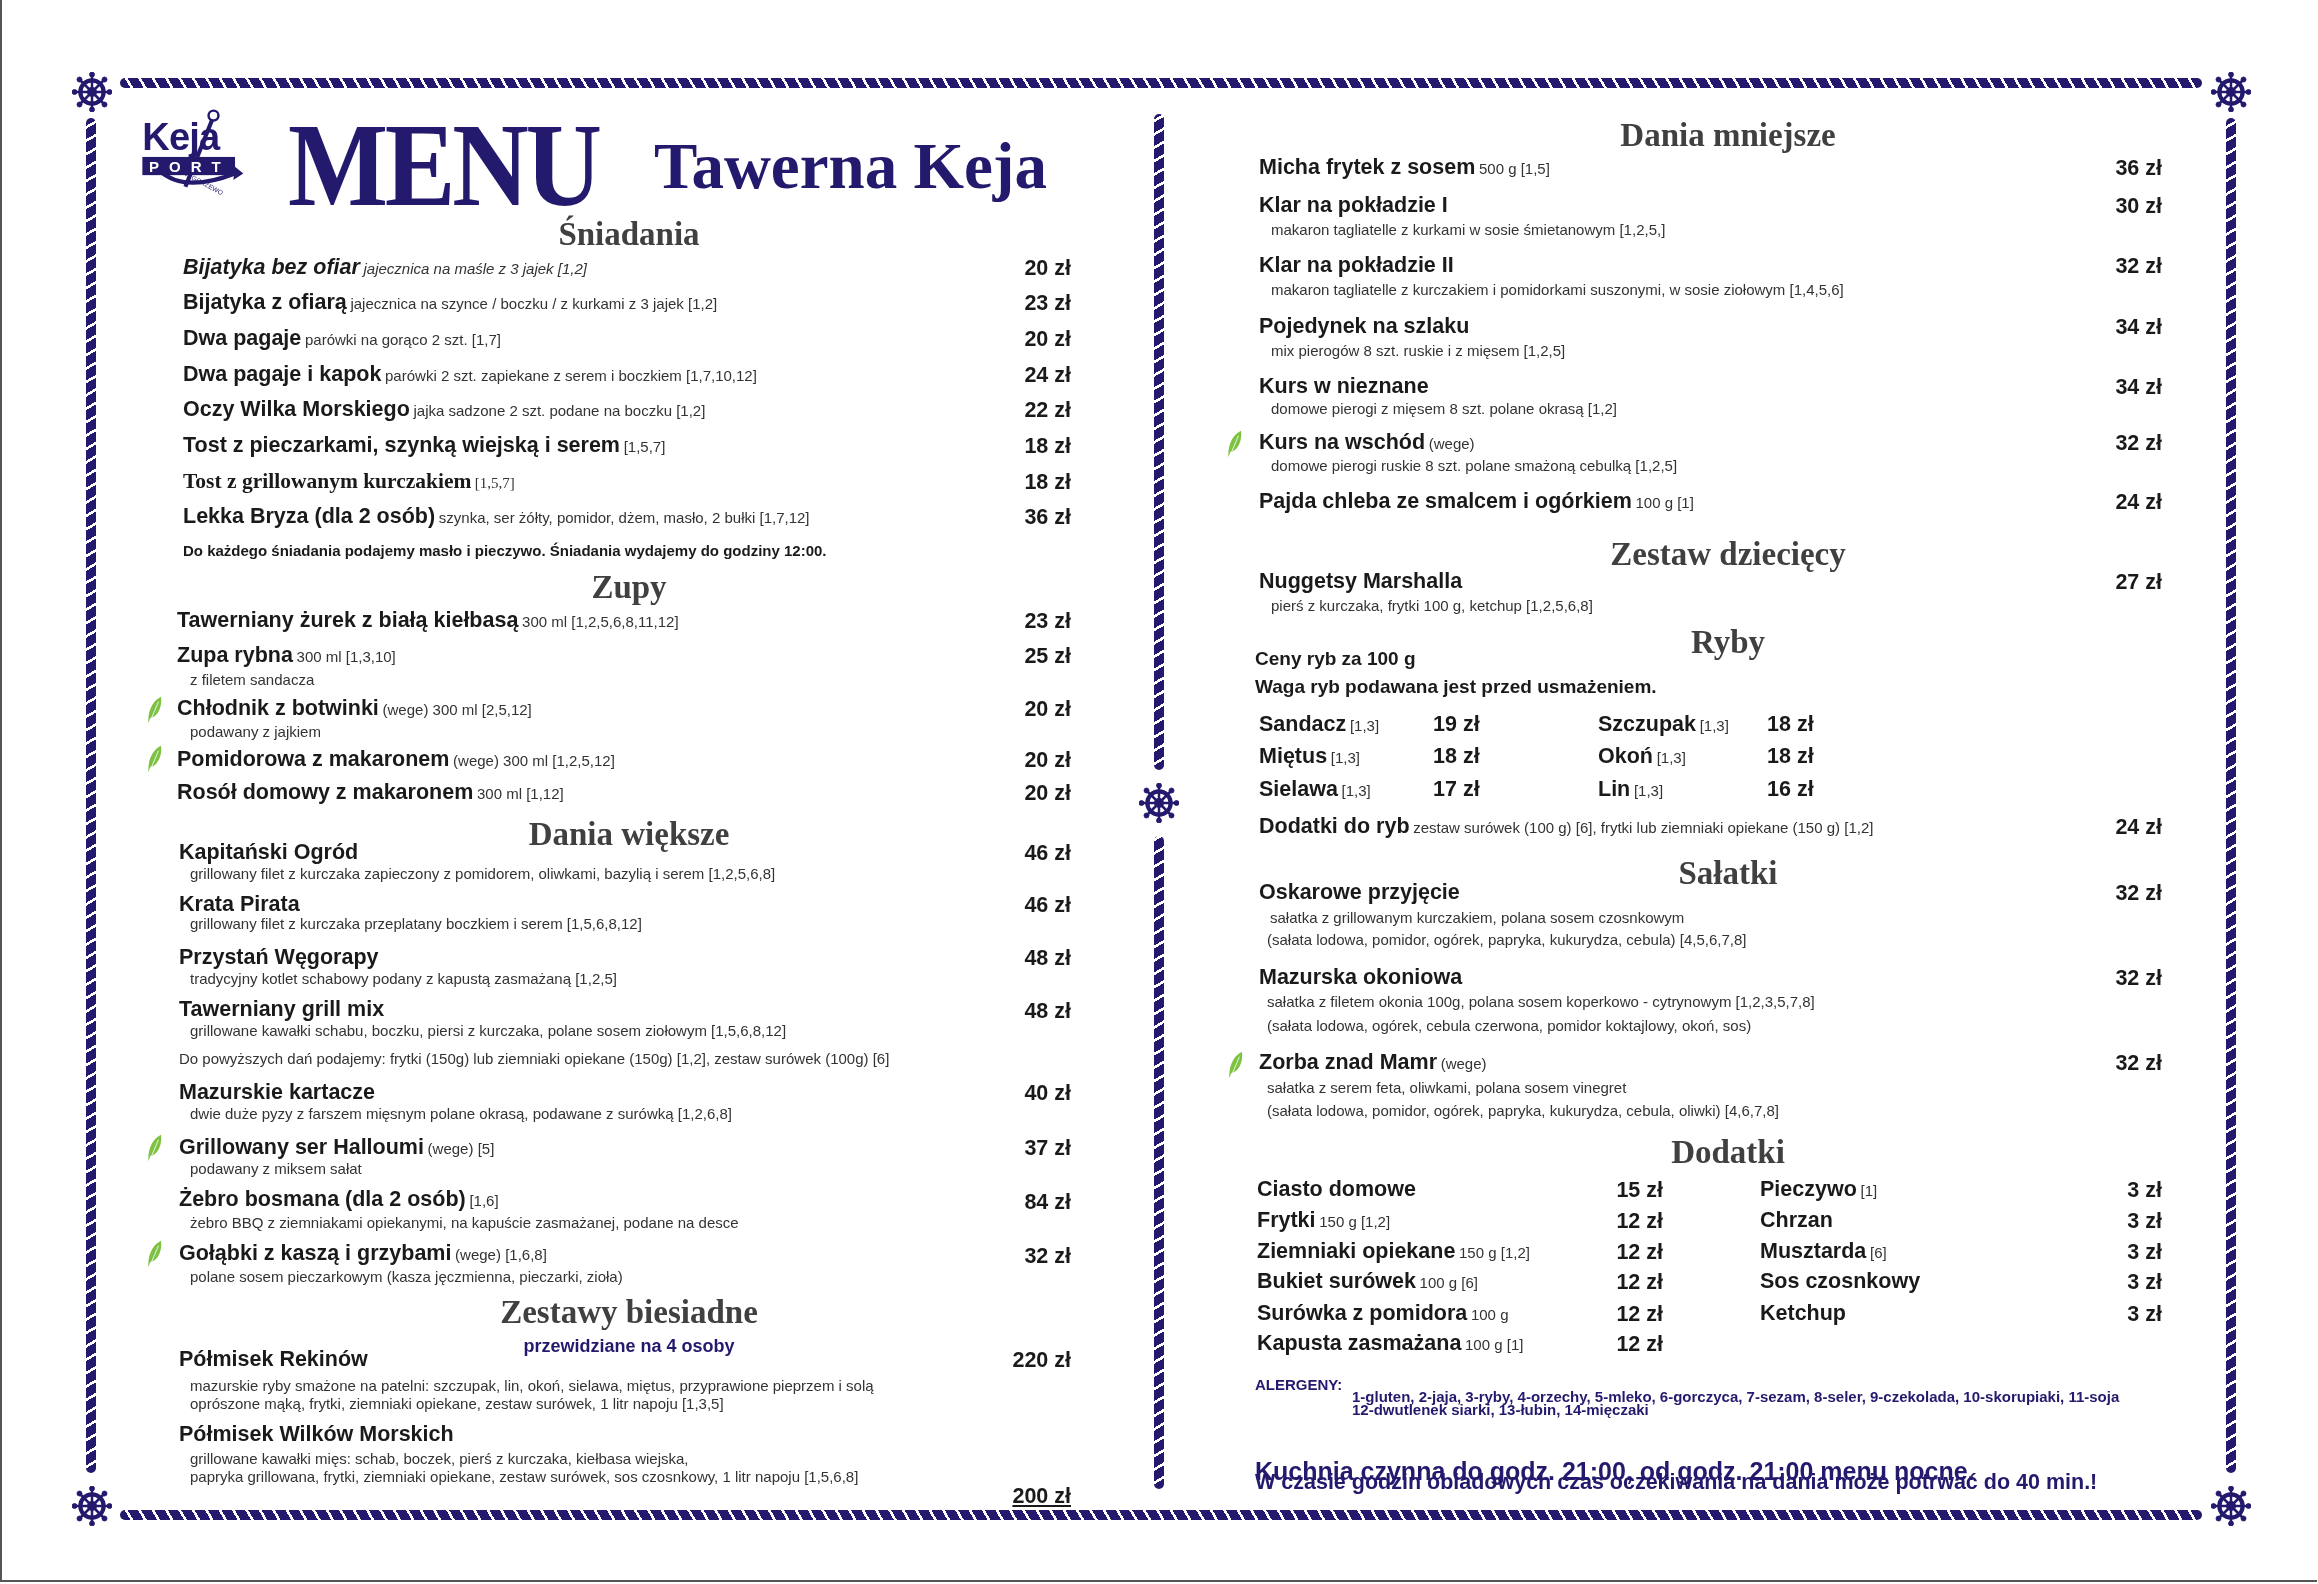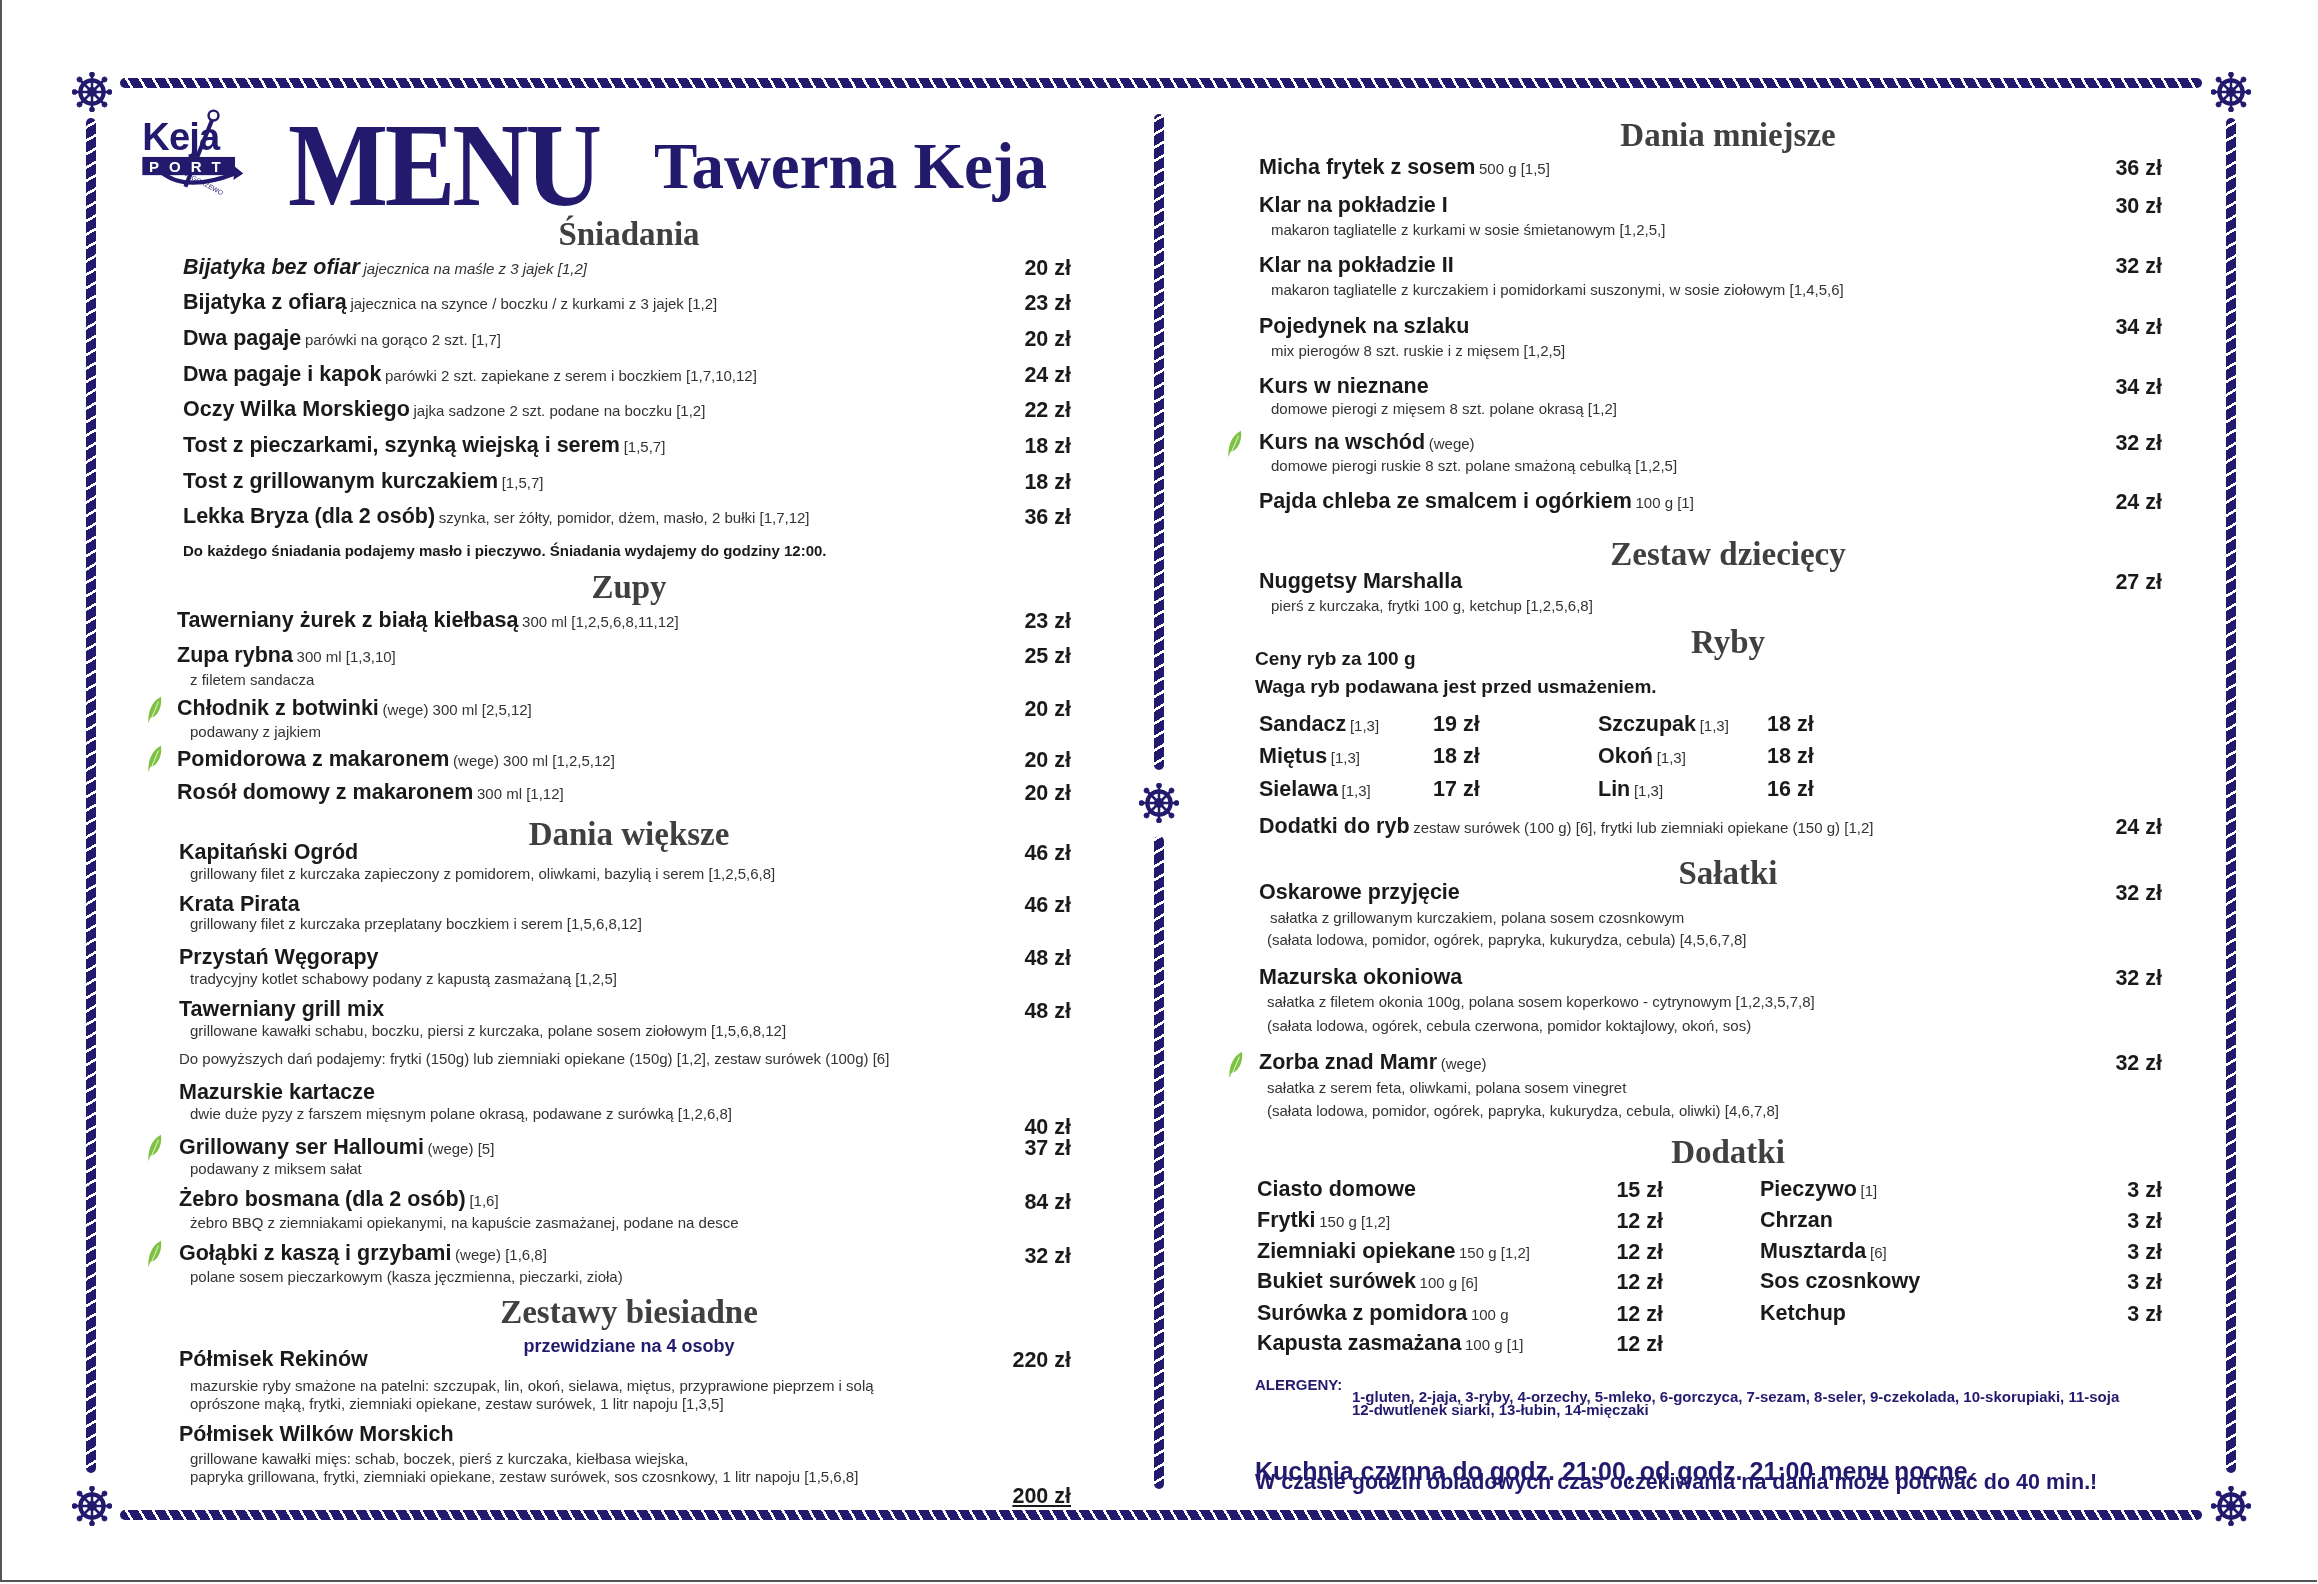--- a/index.html
+++ b/index.html
@@ -169,21 +169,21 @@
 <div class="item" style="left:183px; top:291px;"><span class="nm">Bijatyka z ofiarą</span> <span class="ds">jajecznica na szynce / boczku / z kurkami z 3 jajek [1,2]</span></div>
 <div class="price" style="right:1248px; top:291px;">23 zł</div>
 <div class="item" style="left:183px; top:327px;"><span class="nm">Dwa pagaje</span> <span class="ds">parówki na gorąco 2 szt. [1,7]</span></div>
 <div class="price" style="right:1248px; top:327px;">20 zł</div>
 <div class="item" style="left:183px; top:363px;"><span class="nm">Dwa pagaje i kapok</span> <span class="ds">parówki 2 szt. zapiekane z serem i boczkiem [1,7,10,12]</span></div>
 <div class="price" style="right:1248px; top:363px;">24 zł</div>
 <div class="item" style="left:183px; top:398px;"><span class="nm">Oczy Wilka Morskiego</span> <span class="ds">jajka sadzone 2 szt. podane na boczku [1,2]</span></div>
 <div class="price" style="right:1248px; top:398px;">22 zł</div>
 <div class="item" style="left:183px; top:434px;"><span class="nm">Tost z pieczarkami, szynką wiejską i serem</span> <span class="ds">[1,5,7]</span></div>
 <div class="price" style="right:1248px; top:434px;">18 zł</div>
-<div class="item" style="left:183px; top:470px;"><span class="nm">Tost z grillowanym kurczakiem</span> <span class="ds">[1,5,7]</span></div>
+<div class="item" style="left:183px; top:470px;font-family:Liberation Serif, serif;"><span class="nm">Tost z grillowanym kurczakiem</span> <span class="ds">[1,5,7]</span></div>
 <div class="price" style="right:1248px; top:470px;">18 zł</div>
 <div class="item" style="left:183px; top:505px;"><span class="nm">Lekka Bryza (dla 2 osób)</span> <span class="ds">szynka, ser żółty, pomidor, dżem, masło, 2 bułki [1,7,12]</span></div>
 <div class="price" style="right:1248px; top:505px;">36 zł</div>
 <div class="note" style="left:183px; top:542px;">Do każdego śniadania podajemy masło i pieczywo. Śniadania wydajemy do godziny 12:00.</div>
 
 <div class="sec-h" style="left:629px; top:571px;">Zupy</div>
 
 <div class="item" style="left:177px; top:609px;"><span class="nm">Tawerniany żurek z białą kiełbasą</span> <span class="ds">300 ml [1,2,5,6,8,11,12]</span></div>
 <div class="price" style="right:1248px; top:609px;">23 zł</div>
 
@@ -223,21 +223,21 @@
 <div class="price" style="right:1248px; top:946px;">48 zł</div>
 <div class="desc" style="left:190px; top:971px;">tradycyjny kotlet schabowy podany z kapustą zasmażaną [1,2,5]</div>
 
 <div class="item" style="left:179px; top:998px;"><span class="nm">Tawerniany grill mix</span></div>
 <div class="price" style="right:1248px; top:999px;">48 zł</div>
 <div class="desc" style="left:190px; top:1023px;">grillowane kawałki schabu, boczku, piersi z kurczaka, polane sosem ziołowym [1,5,6,8,12]</div>
 
 <div class="note-plain" style="left:179px; top:1050px;">Do powyższych dań podajemy: frytki (150g) lub ziemniaki opiekane (150g) [1,2], zestaw surówek (100g) [6]</div>
 
 <div class="item" style="left:179px; top:1081px;"><span class="nm">Mazurskie kartacze</span></div>
-<div class="price" style="right:1248px; top:1081px;margin-top:34px;">40 zł</div>
+<div class="price" style="right:1248px; top:1081px;">40 zł</div>
 <div class="desc" style="left:190px; top:1106px;">dwie duże pyzy z farszem mięsnym polane okrasą, podawane z surówką [1,2,6,8]</div>
 
 <svg class="leaf" style="left:146px; top:1133px;" viewBox="0 0 20 36">
     <path d="M3 34 C2 22 6 8 18 2 C20 14 14 26 5 28 Z" fill="#7dc242"></path>
     <path d="M4 34 L15 8" stroke="#ffffff" stroke-width="1"></path>
   </svg>
 <div class="item" style="left:179px; top:1136px;"><span class="nm">Grillowany ser Halloumi</span> <span class="ds">(wege) [5]</span></div>
 <div class="price" style="right:1248px; top:1136px;">37 zł</div>
 <div class="desc" style="left:190px; top:1161px;">podawany z miksem sałat</div>
 

